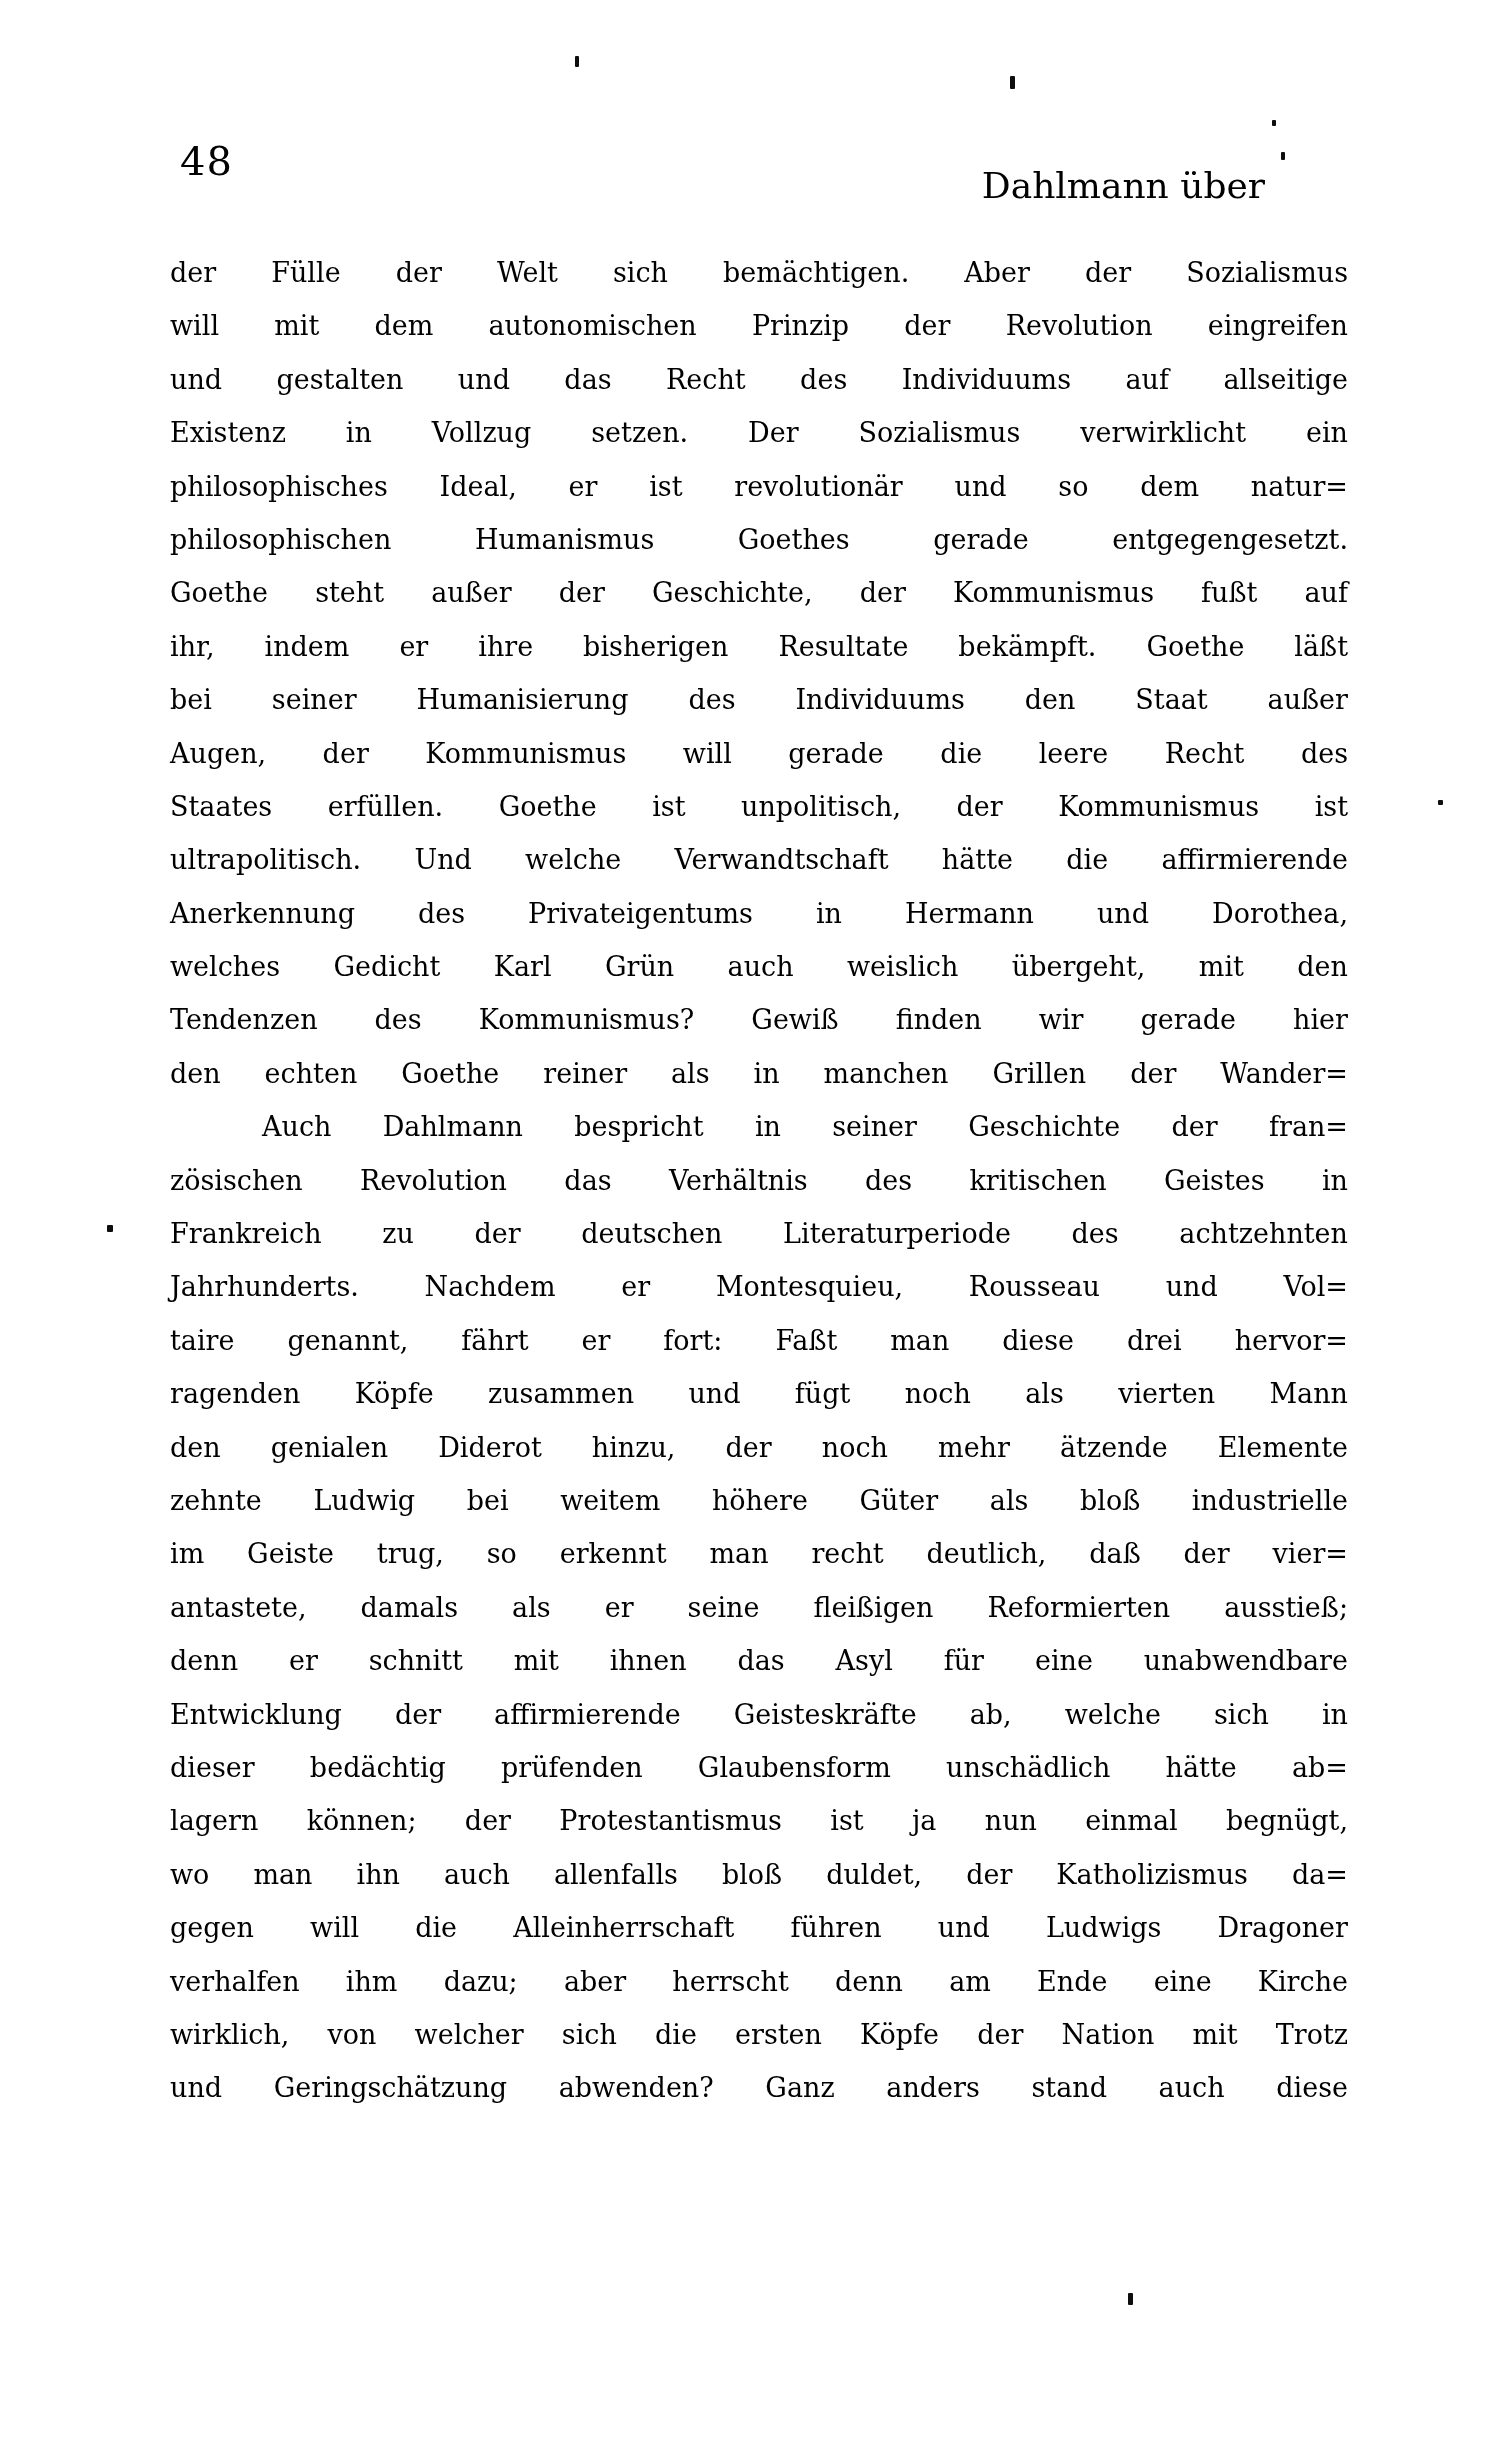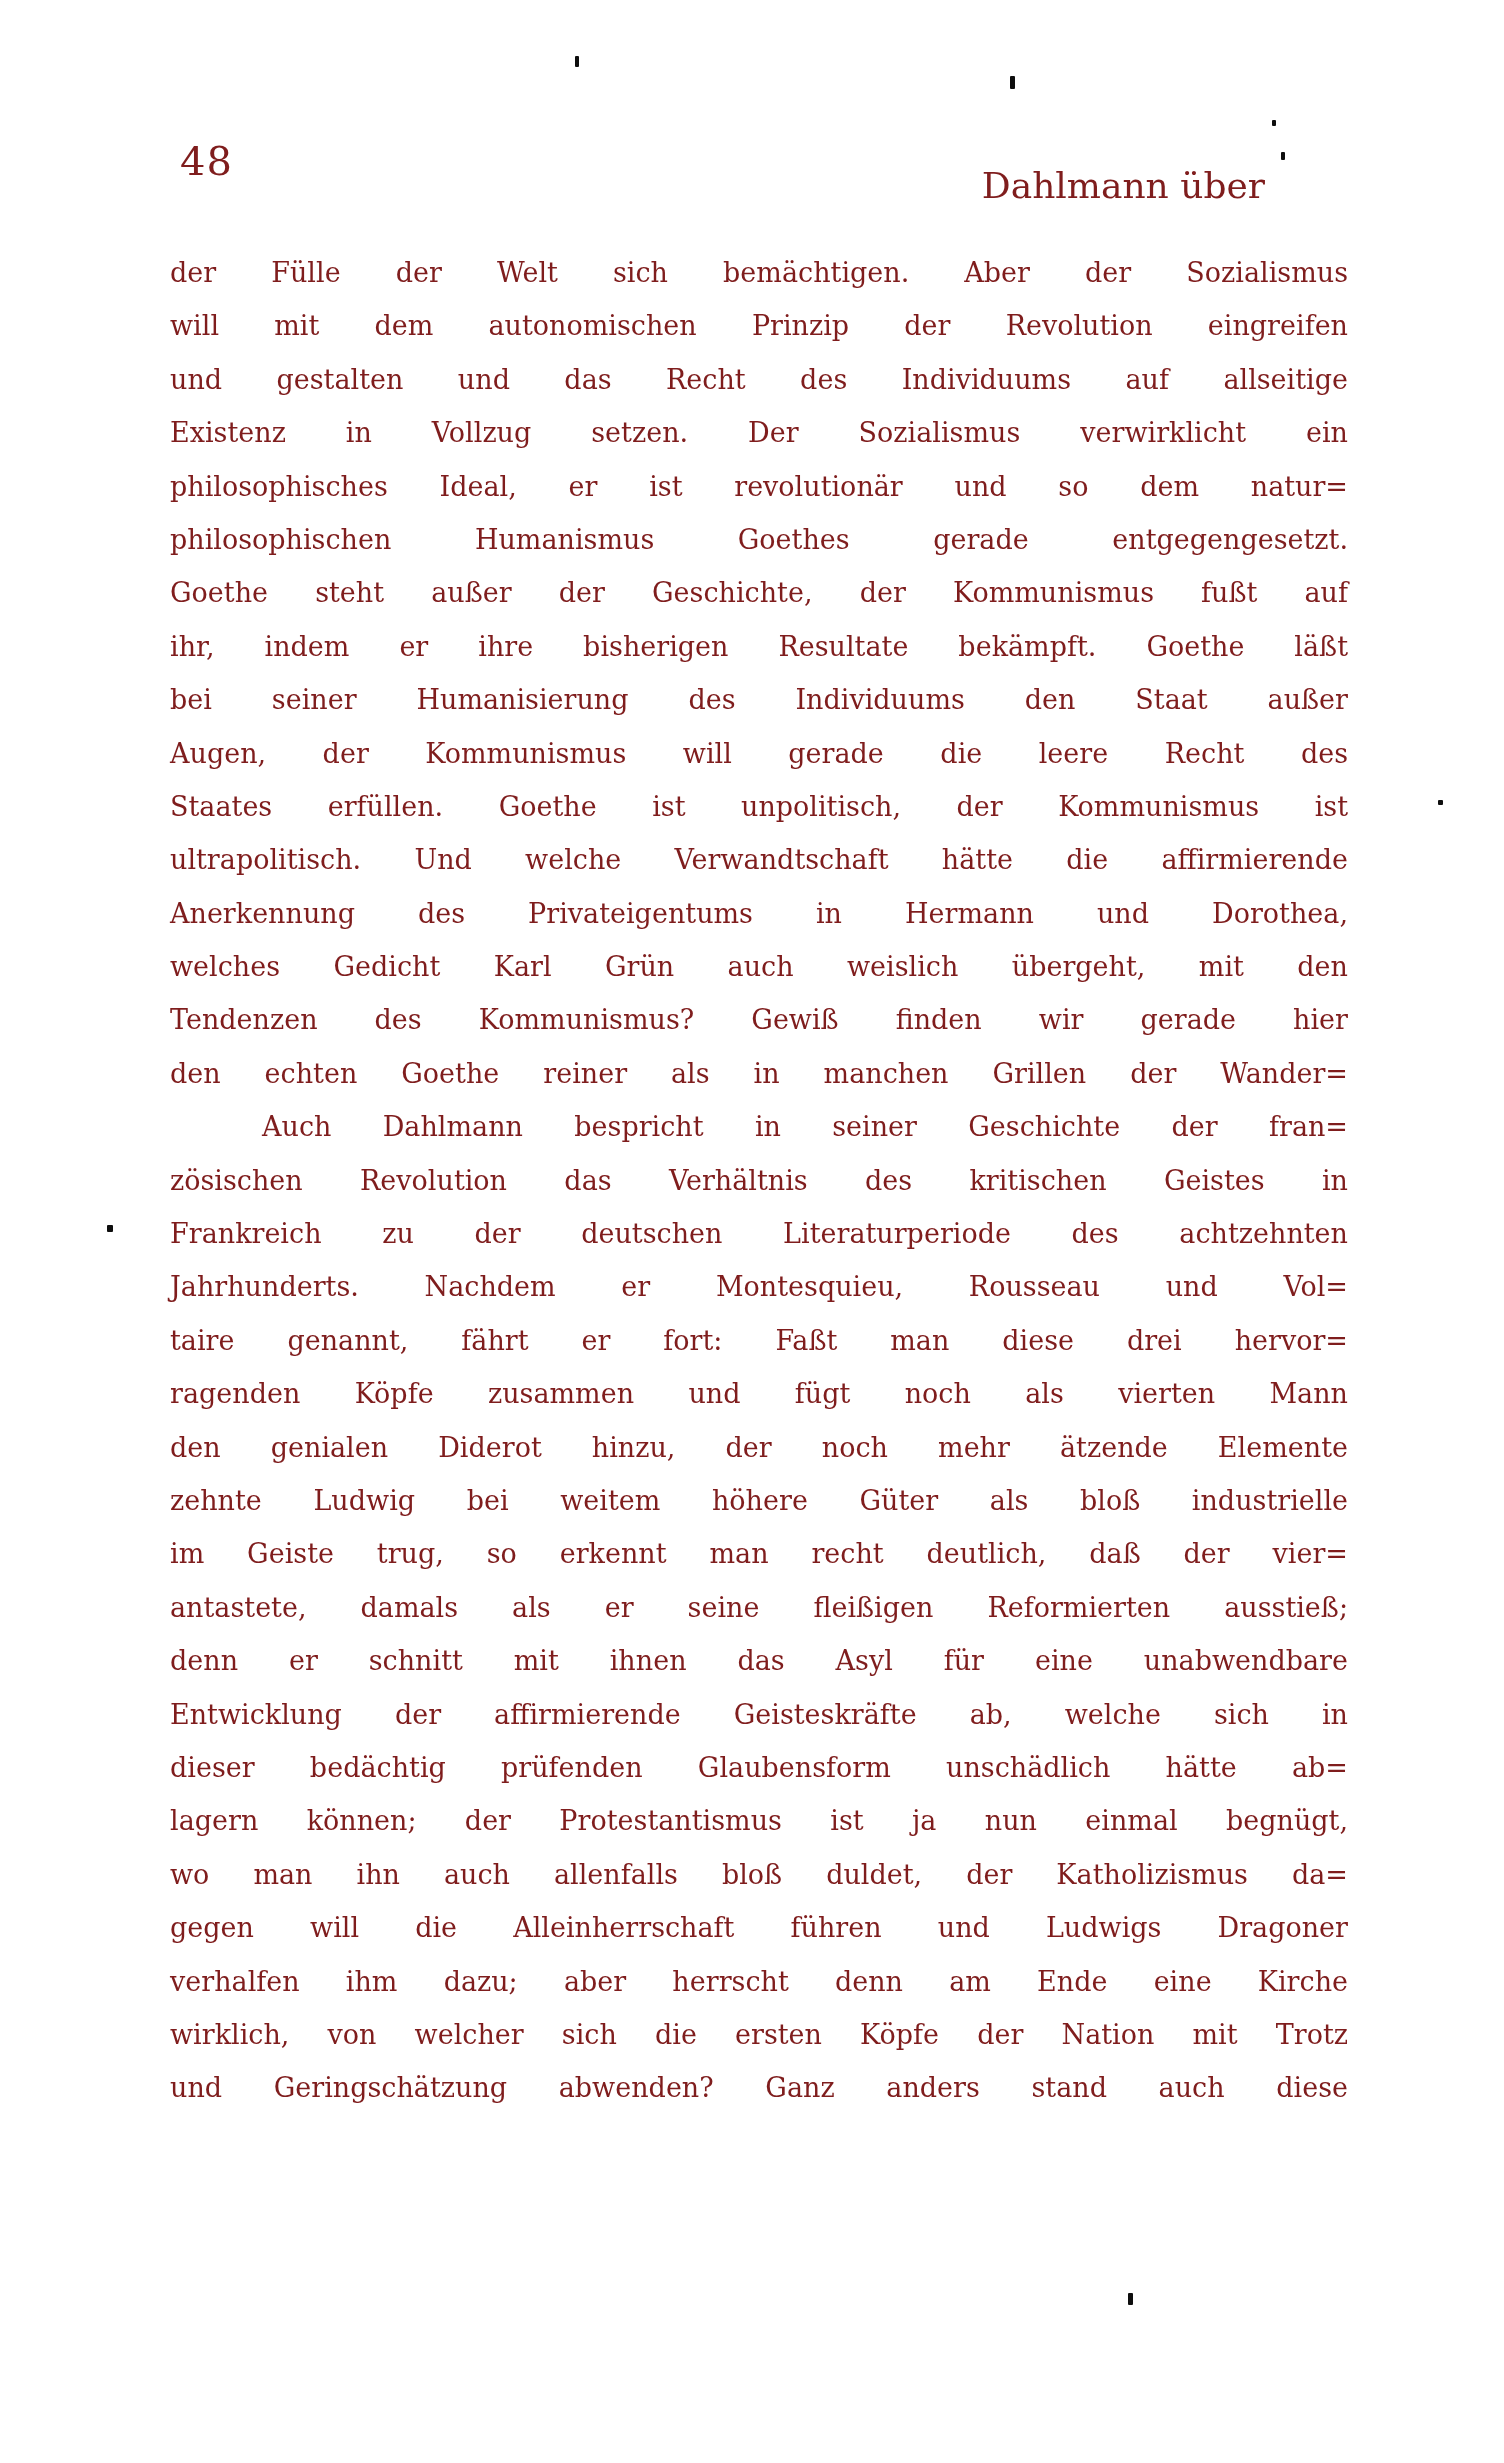--- a/index.html
+++ b/index.html
@@ -6,21 +6,21 @@
     margin: 0;
     padding: 0;
     background: #ffffff;
   }
   .page {
     position: relative;
     width: 1504px;
     height: 2463px;
     background: #ffffff;
     font-family: "DejaVu Serif", serif;
-    color: #7f1d1d;
+    color: #000000;
     overflow: hidden;
   }
   .header-row {
     position: absolute;
     top: 138px;
     left: 170px;
     width: 1175px;
     height: 50px;
   }
   .page-number {

